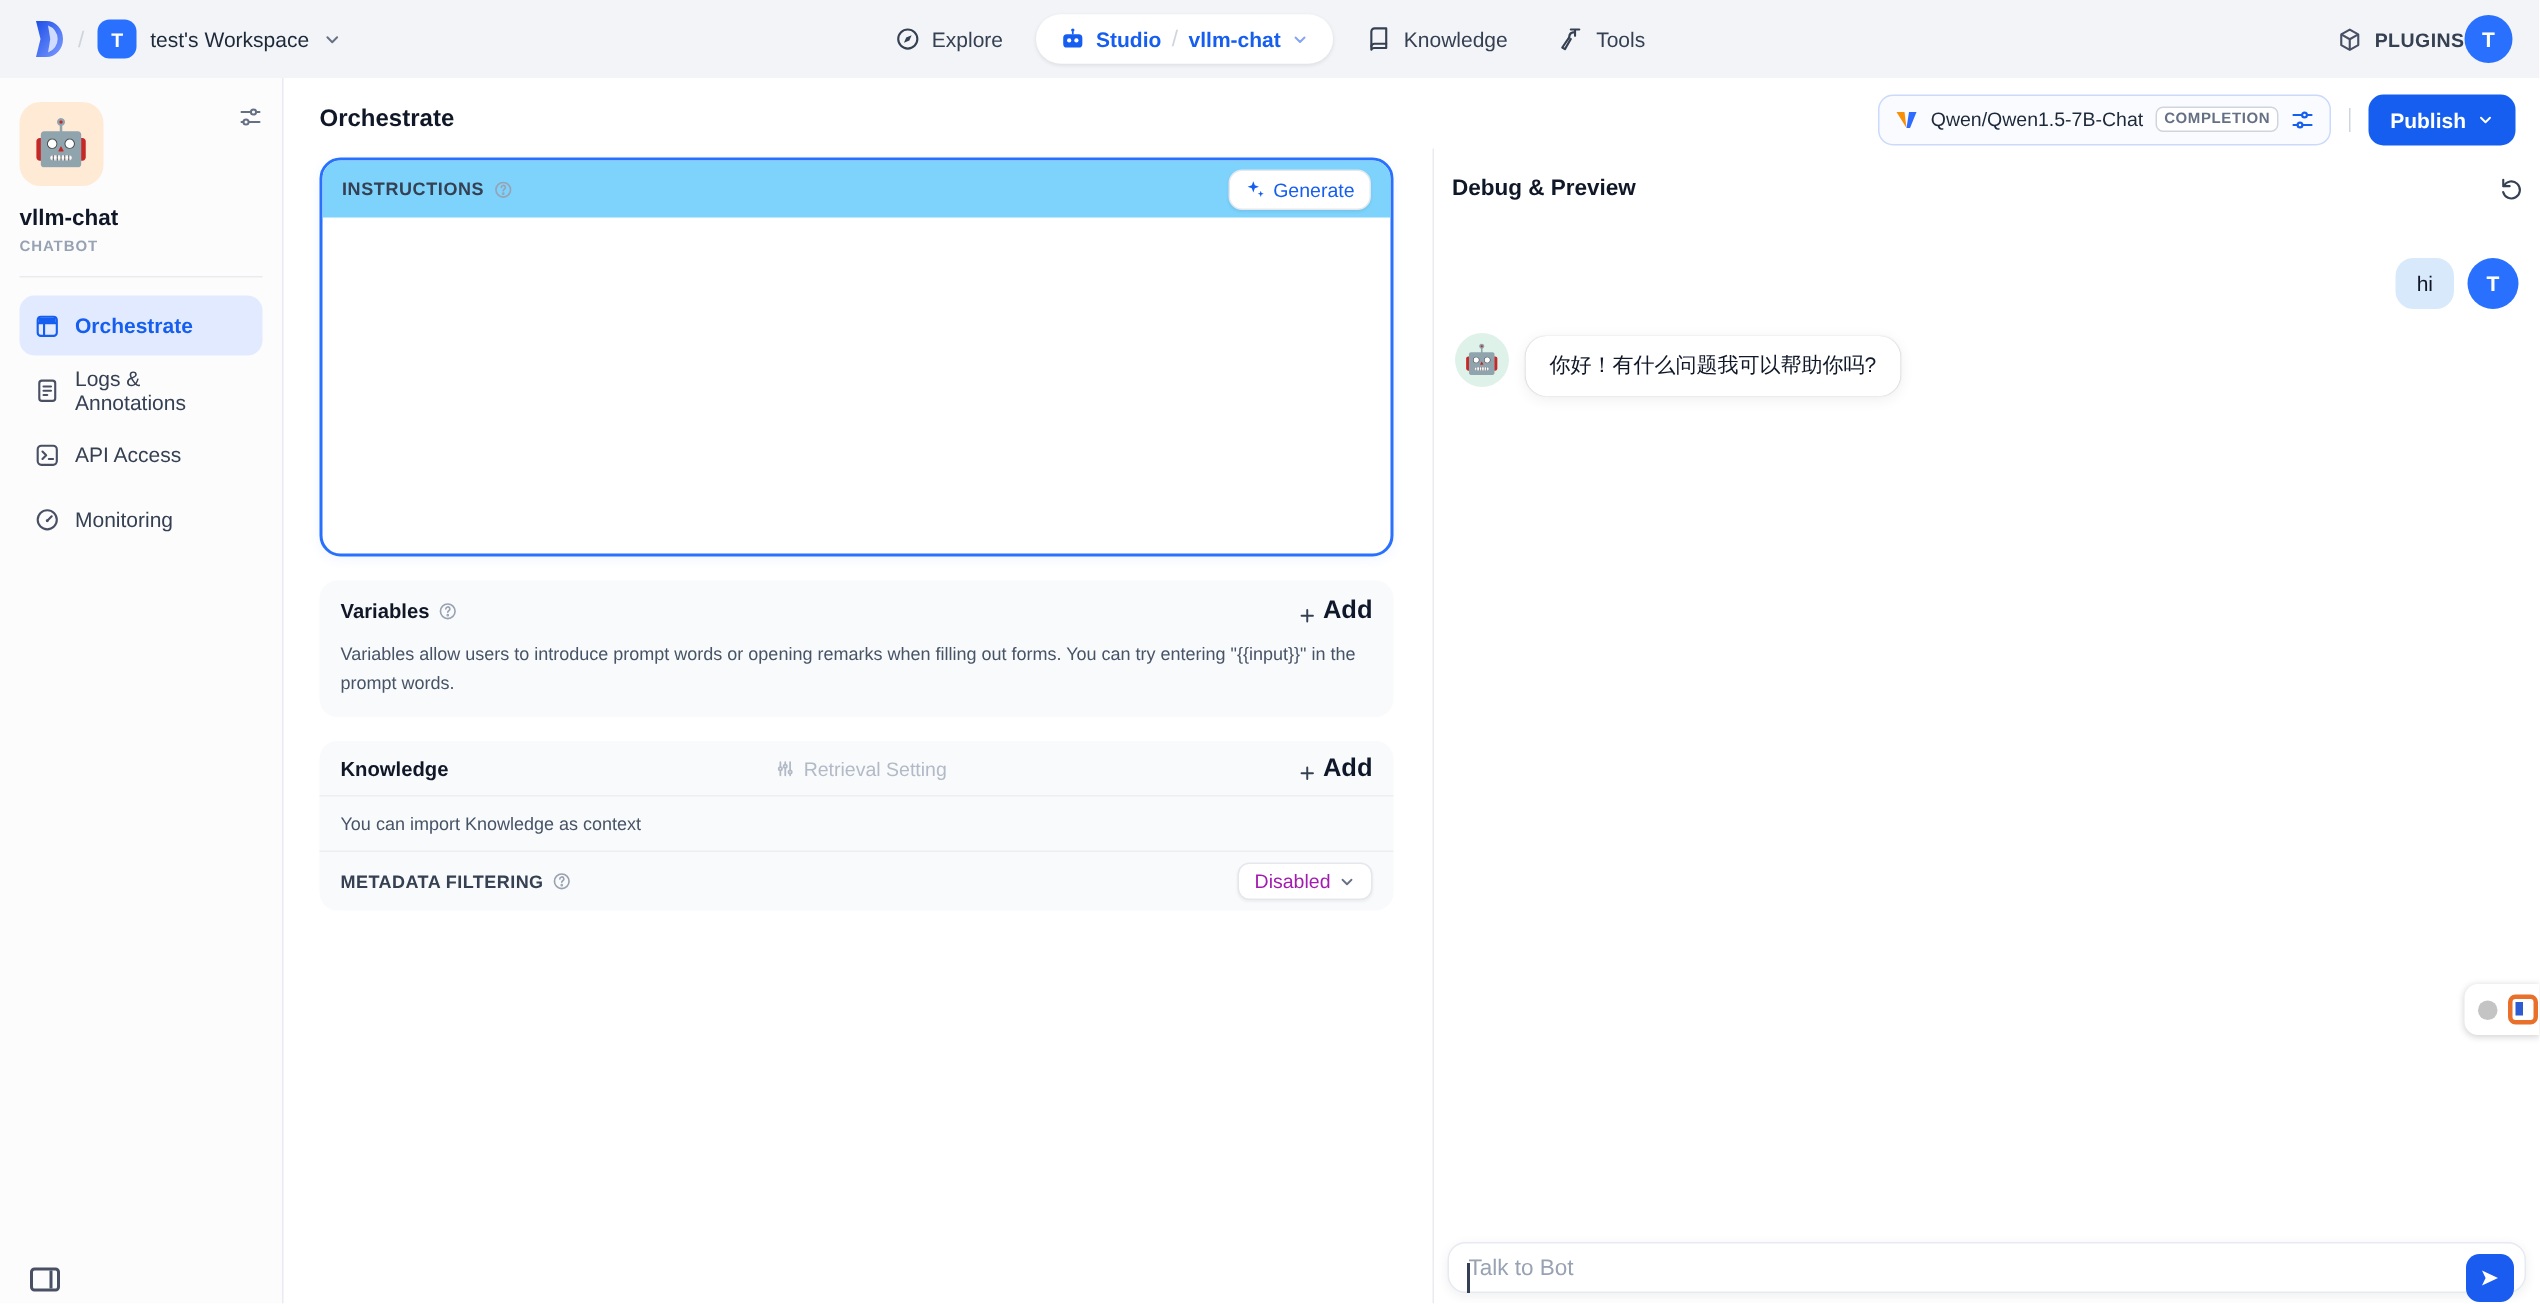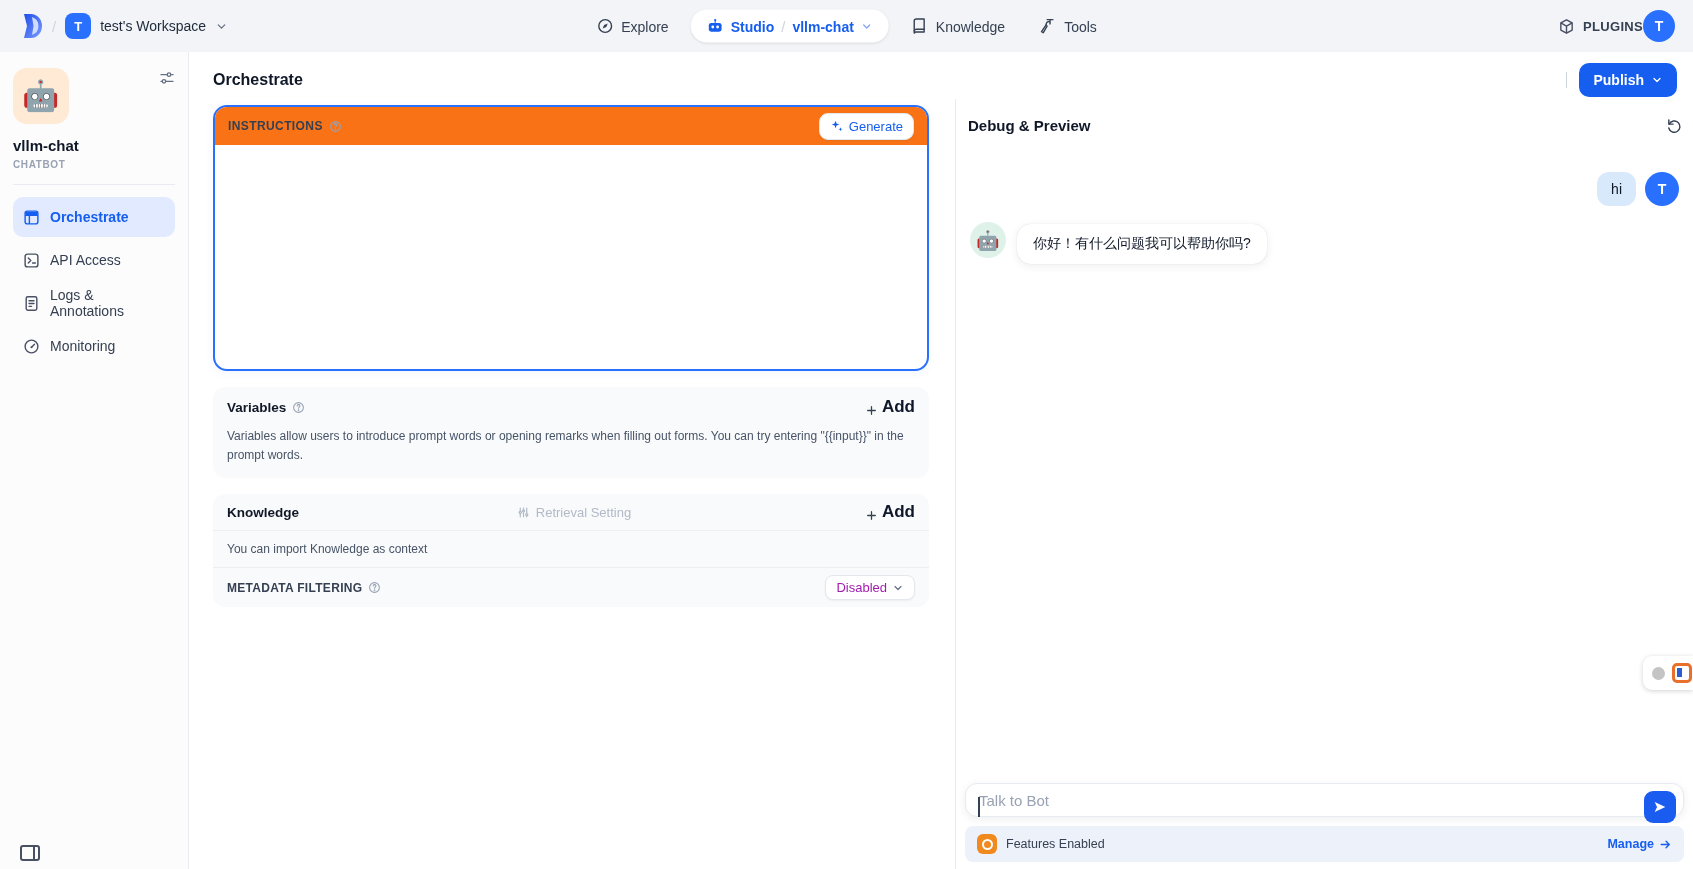--- a/index.html
+++ b/index.html
@@ -48,21 +48,21 @@
   .model-name { font-size:13px; font-weight:500; color:#1d2939; }
   .model-badge { font-size:10px; font-weight:600; color:#667085; letter-spacing:.4px; border:1px solid #d0d5dd; background:#fff; border-radius:5px; padding:2px 5px; }
   .vsep { width:1px; height:16px; background:#d0d5dd; }
   .publish-btn { height:34px; display:flex; align-items:center; gap:7px; background:#155eef; color:#fff; border:none; border-radius:10px; font-size:14px; font-weight:600; padding:0 14px; cursor:pointer; font-family:inherit; }
 
   .content-row { flex:1; display:flex; min-height:0; }
   .orch-col { width:766px; flex:none; padding:6px 26px 0 24px; }
 
   
   .instructions { border:2px solid #2970ff; border-radius:14px; height:266px; background:#fff; display:flex; flex-direction:column; overflow:hidden; position:relative; box-shadow:0 2px 8px rgba(21,94,239,.06); }
-  .inst-header { height:38px; flex:none; background:#f97316; display:flex; align-items:center; gap:6px; padding:0 13px; }
+  .inst-header { height:38px; flex:none; background:#7dd3fc; display:flex; align-items:center; gap:6px; padding:0 13px; }
   .inst-title { font-size:12px; font-weight:700; color:#354052; letter-spacing:.4px; }
   .generate-btn { margin-left:auto; display:flex; align-items:center; gap:5px; background:#fff; border:1px solid #e4e7ec; border-radius:9px; padding:5px 10px; font-size:13px; font-weight:400; color:#155eef; box-shadow:0 1px 2px rgba(16,24,40,.07); cursor:pointer; font-family:inherit;text-align:right; }
   .inst-body { flex:1; position:relative; }
   .inst-textarea { width:100%; height:160px; border:none; outline:none; resize:none; padding:13px 14px; font-size:13.5px; font-family:inherit; color:#101828; background:transparent; }
   .inst-textarea::placeholder { color:#98a2b3; }
   .char-count { position:absolute; left:12px; bottom:10px; background:#f2f4f7; border-radius:7px; padding:2px 8px; font-size:12px; color:#667085; }
   .drag-handle { position:absolute; left:50%; bottom:4px; transform:translateX(-50%); width:26px; height:3px; border-radius:2px; background:#d0d5dd; cursor:row-resize; }
 
   
   .card { background:#f9fafb; border-radius:12px; margin-top:16px; }
@@ -225,53 +225,70 @@
               <rect x="3" y="3" width="18" height="18" rx="3"></rect>
               <path d="M3 9h18M9 9v12"></path>
               <path d="M4 4h16v5H4z" fill="#155eef" stroke="none"></path>
             </svg>
         </span>
         <span>Orchestrate</span>
       </div>
       <div class="side-item">
         <span>
           <svg width="17" height="17" viewBox="0 0 24 24" fill="none" stroke="#495064" stroke-width="2" stroke-linecap="round" stroke-linejoin="round">
+              <rect x="4.5" y="2.5" width="15" height="19" rx="2.5"></rect>
+              <path d="M8.5 8h7M8.5 12h7M8.5 16h3.5"></path>
+            </svg>
+        </span>
+        <span>Logs &amp; Annotations</span>
+      </div>
+      <div class="side-item">
+        <span>
+          <svg width="17" height="17" viewBox="0 0 24 24" fill="none" stroke="#495064" stroke-width="2" stroke-linecap="round" stroke-linejoin="round">
               <rect x="3" y="3" width="18" height="18" rx="3.5"></rect>
               <path d="M7.5 8.5l3.5 3.5-3.5 3.5M13.5 15.5h4"></path>
             </svg>
         </span>
         <span>API Access</span>
-      </div>
-      <div class="side-item">
-        <span>
-          <svg width="17" height="17" viewBox="0 0 24 24" fill="none" stroke="#495064" stroke-width="2" stroke-linecap="round" stroke-linejoin="round">
-              <rect x="4.5" y="2.5" width="15" height="19" rx="2.5"></rect>
-              <path d="M8.5 8h7M8.5 12h7M8.5 16h3.5"></path>
-            </svg>
-        </span>
-        <span>Logs &amp; Annotations</span>
       </div>
       <div class="side-item">
         <span>
           <svg width="17" height="17" viewBox="0 0 24 24" fill="none" stroke="#495064" stroke-width="2" stroke-linecap="round">
               <circle cx="12" cy="12" r="9"></circle>
               <path d="M12 13l4.2-4.2"></path>
               <circle cx="12" cy="13" r="1.4" fill="#495064" stroke="none"></circle>
             </svg>
         </span>
         <span>Monitoring</span>
       </div>
 
       <div class="collapse-btn"></div>
     </div>
 
     <div class="main-wrap">
       <div class="top-row">
         <div class="page-title">Orchestrate</div>
         <div class="top-actions">
+          <div class="model-pill">
+            <span>
+              <svg width="16" height="14" viewBox="0 0 24 20">
+                  <polygon points="2,2 10,2 12,18" fill="#f79009"></polygon>
+                  <polygon points="12,18 14.5,2 22,2 15.5,18" fill="#2e6bff"></polygon>
+                </svg>
+            </span>
+            <span class="model-name">Qwen/Qwen1.5-7B-Chat</span>
+            <span class="model-badge">COMPLETION</span>
+            <span>
+              <svg width="16" height="16" viewBox="0 0 24 24" fill="none" stroke="#155eef" stroke-width="2.2" stroke-linecap="round">
+                  <path d="M3 7h8M17 7h4M3 17h4M13 17h8"></path>
+                  <circle cx="14" cy="7" r="2.4"></circle>
+                  <circle cx="9.5" cy="17" r="2.4"></circle>
+                </svg>
+            </span>
+          </div>
           <div class="vsep"></div>
           <button class="publish-btn">
             <span>Publish</span>
             <svg width="12" height="12" viewBox="0 0 24 24" fill="none" stroke="#fff" stroke-width="2.6" stroke-linecap="round" stroke-linejoin="round">
                 <path d="M6 9l6 6 6-6"></path>
               </svg>
           </button>
         </div>
       </div>
 
@@ -394,32 +411,20 @@
               <div class="caret"></div>
               <input class="chat-input" type="text" placeholder="Talk to Bot" style="">
               <button class="send-btn">
                 <span>
                   <svg width="16" height="16" viewBox="0 0 24 24" fill="#fff">
                       <path d="M4 4.5l16 7.5L4 19.5l3.6-7.5z"></path>
                     </svg>
                 </span>
               </button>
             </div>
-            <div class="features-bar">
-              <div class="feat-icon"></div>
-              <span class="feat-label">Features Enabled</span>
-              <a class="manage-link">
-                <span>Manage</span>
-                <span>
-                  <svg width="13" height="13" viewBox="0 0 24 24" fill="none" stroke="#155eef" stroke-width="2.4" stroke-linecap="round" stroke-linejoin="round">
-                      <path d="M4 12h15M13 6l6 6-6 6"></path>
-                    </svg>
-                </span>
-              </a>
-            </div>
           </div>
         </div>
 
       </div>
     </div>
   </div>
 
   <div class="float-widget">
     <div class="float-dot"></div>
     <div class="float-logo"></div>

